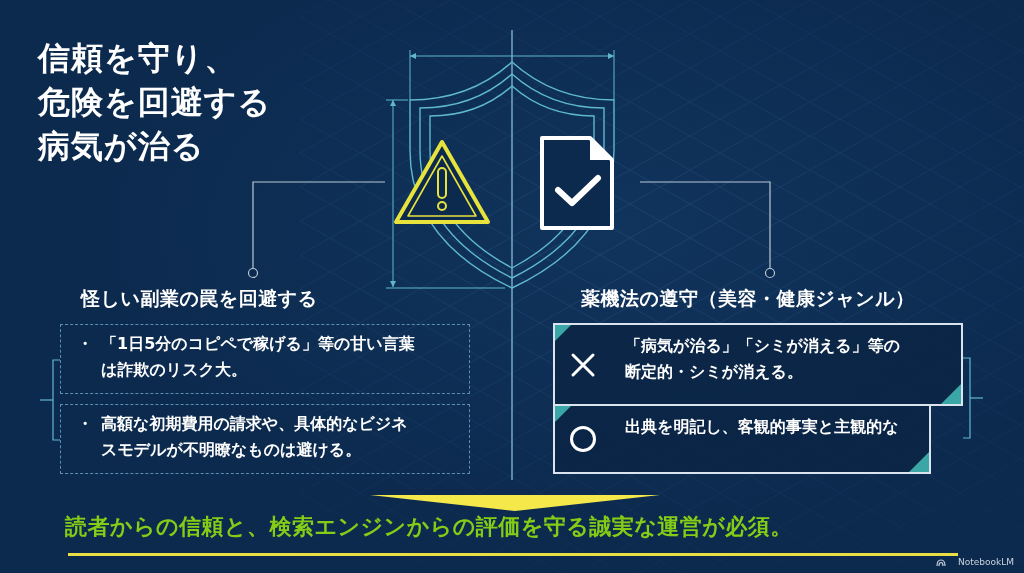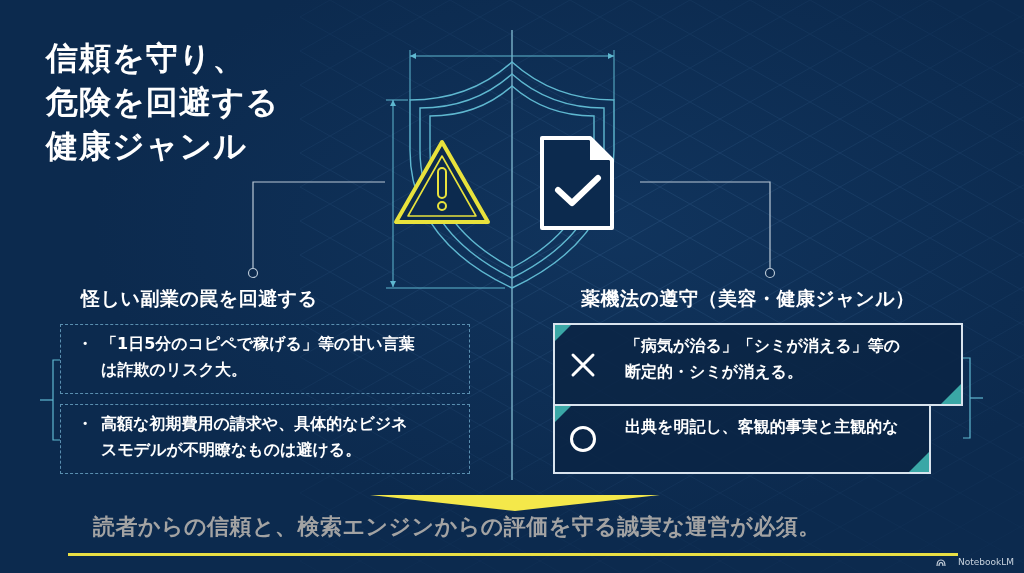--- a/index.html
+++ b/index.html
@@ -9,21 +9,20 @@
     position:absolute; inset:0;
     background:
       radial-gradient(ellipse at 60% 40%, rgba(20,60,105,0.55) 0%, rgba(12,42,78,0) 60%),
       #0c2a4e;
   }
   .grid-svg { position:absolute; inset:0; }
   .title {
     position:absolute; left:38px; top:36px;
     font-size:32px; font-weight:bold; line-height:44px; letter-spacing:1px;
     color:#ffffff;
-    margin-left:8px;
   }
   .title div { white-space:nowrap; }
   .blueprint { position:absolute; left:0; top:0; width:1024px; height:573px; pointer-events:none; }
   .section-heading {
     position:absolute; font-size:19px; font-weight:bold; color:#ffffff; white-space:nowrap; letter-spacing:0.5px;
   }
   .left-heading { left:81px; top:286px; }
   .right-heading { left:581px; top:286px; }
 
   .dash-box {
@@ -53,21 +52,21 @@
     position:absolute; left:14px; top:50%; transform:translateY(-50%);
     width:28px; height:28px;
   }
   .solid-box .txt { position:absolute; left:70px; top:8px; right:12px; }
   .box-r1 { left:553px; top:323px; width:410px; height:83px; }
   .box-r2 { left:553px; top:404px; width:378px; height:70px; }
 
   .bottom-arrow { position:absolute; left:370px; top:495px; }
   .conclusion {
     position:absolute; left:65px; top:512px; width:890px;
-    font-size:22px; font-weight:bold; color:#a3a3a3; white-space:nowrap; letter-spacing:0.5px;margin-left:28px;
+    font-size:22px; font-weight:bold; color:#84cc16; white-space:nowrap; letter-spacing:0.5px;
   }
   .underline { position:absolute; left:68px; top:553px; width:890px; height:3px; background:#e9df44; }
   .watermark {
     position:absolute; right:10px; top:557px; font-size:9px; color:#c9d3de;
     display:flex; align-items:center; gap:12px;
   }
 </style>
 </head>
 <body>
 
@@ -85,21 +84,21 @@
     <mask id="m">
         <rect width="1024" height="573" fill="url(#fade)"></rect>
       </mask>
   </defs>
   <rect x="300" y="0" width="724" height="573" fill="url(#diam)" mask="url(#m)"></rect>
 </svg>
 
 <div class="title">
   <div>信頼を守り、</div>
   <div>危険を回避する</div>
-  <div>健康ジャンル</div>
+  <div>病気が治る</div>
 </div>
 
 <svg class="blueprint" width="1024" height="573" viewBox="0 0 1024 573">
 
   <line x1="512" y1="30" x2="512" y2="480" stroke="#8ec9dd" stroke-width="1.2"></line>
 
   <line x1="410" y1="56" x2="614" y2="56" stroke="#5fb8d0" stroke-width="1"></line>
   <line x1="410" y1="50" x2="410" y2="100" stroke="#5fb8d0" stroke-width="1"></line>
   <line x1="614" y1="50" x2="614" y2="100" stroke="#5fb8d0" stroke-width="1"></line>
   <path d="M410 56 l6 -3 v6 z" fill="#5fb8d0"></path>

